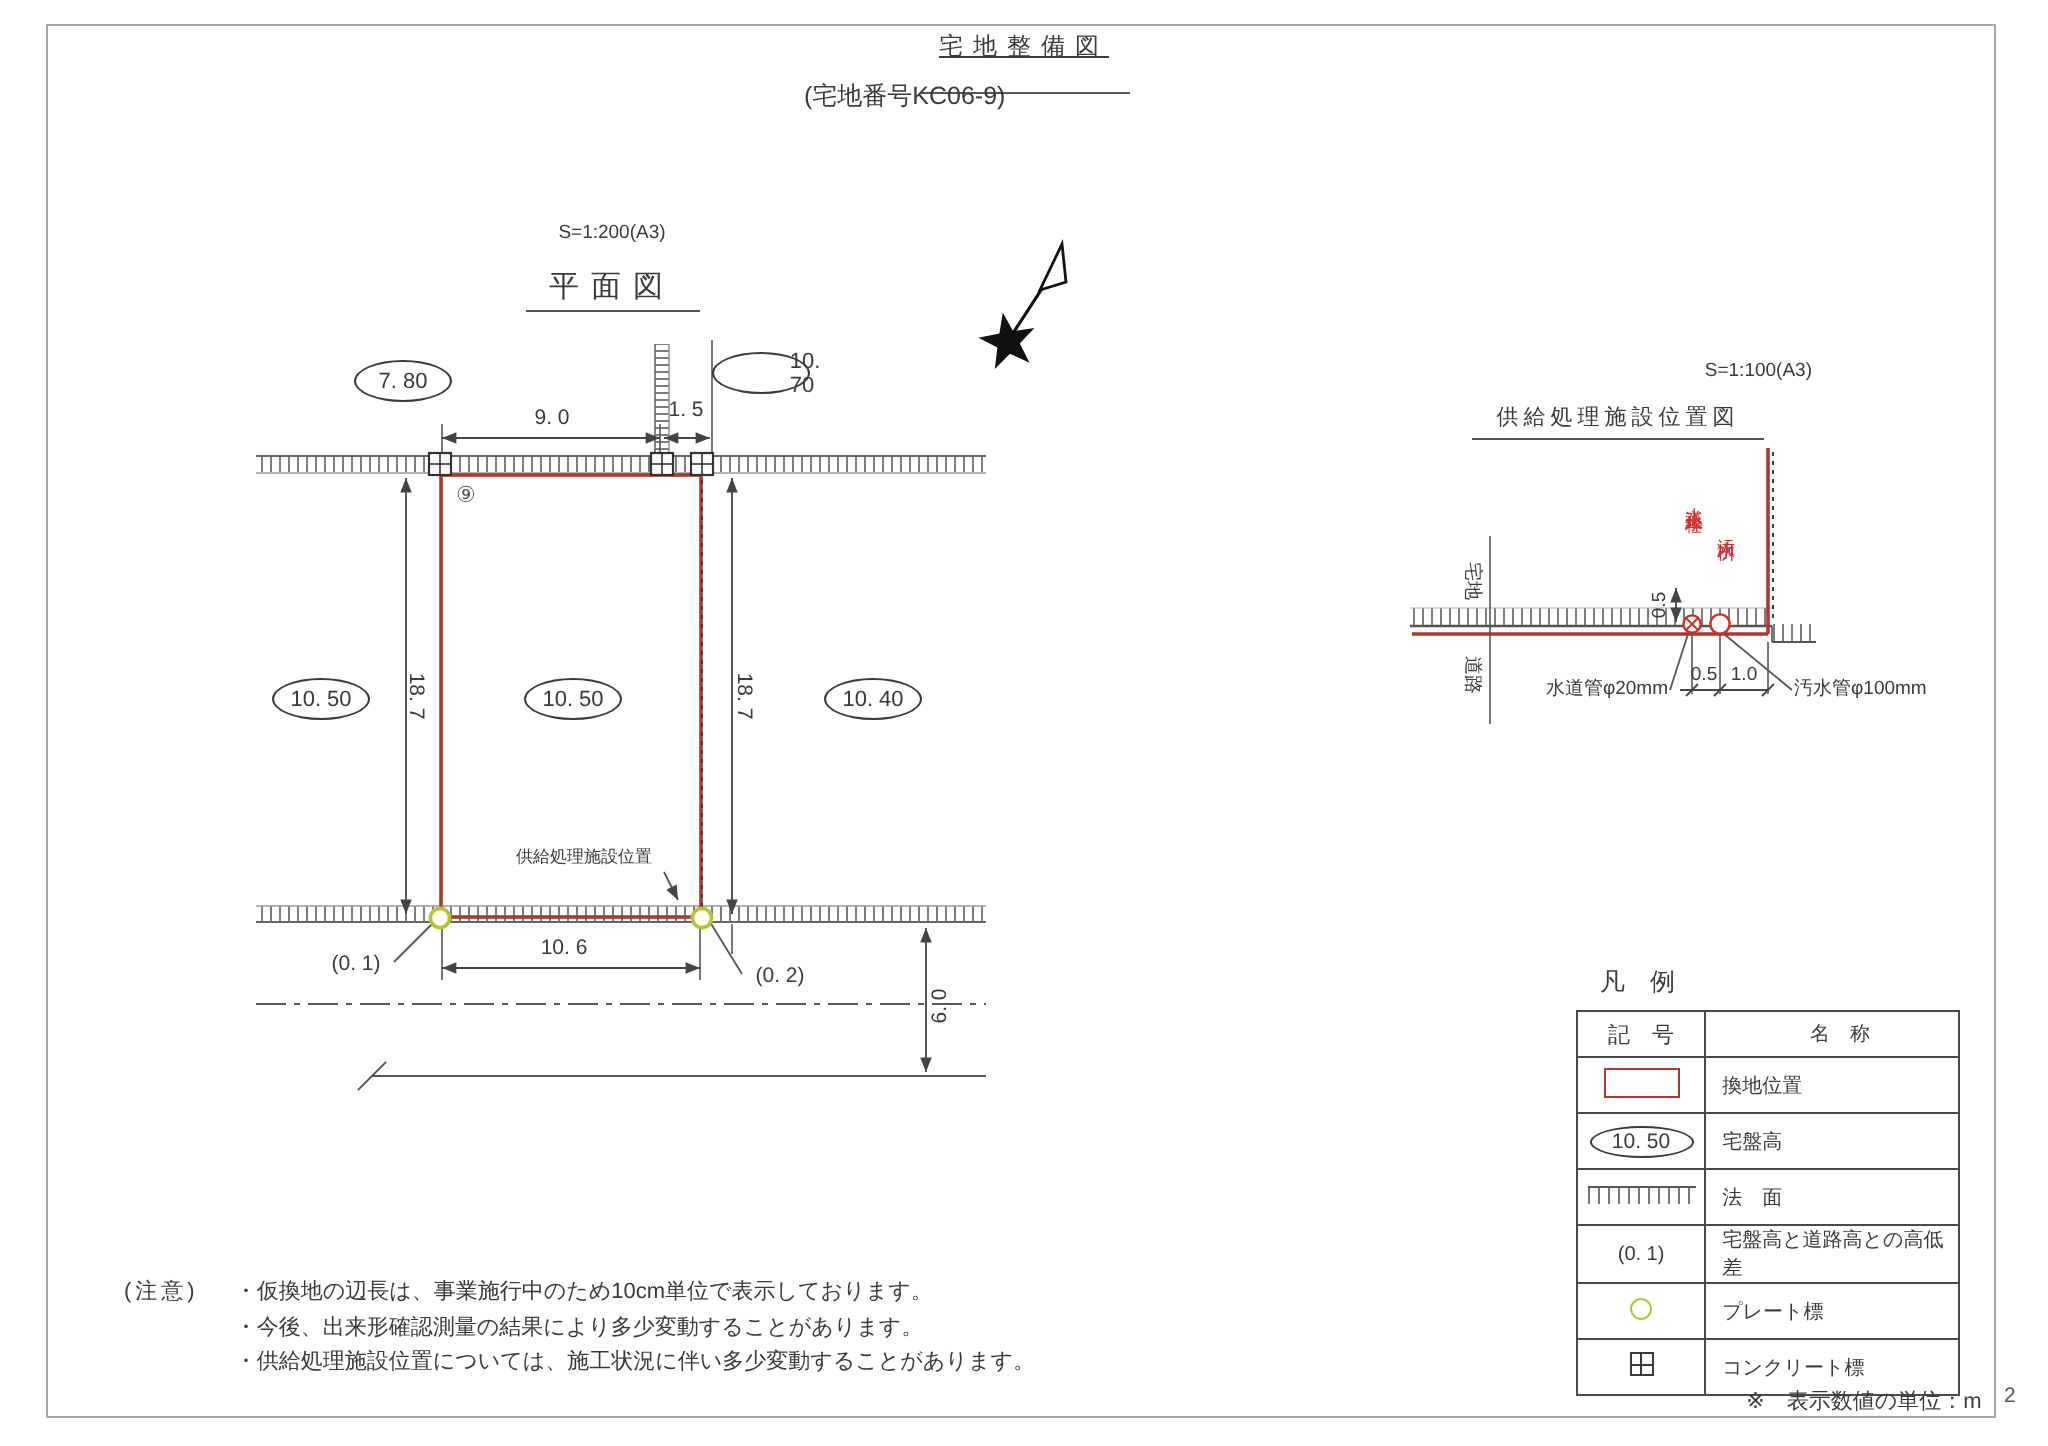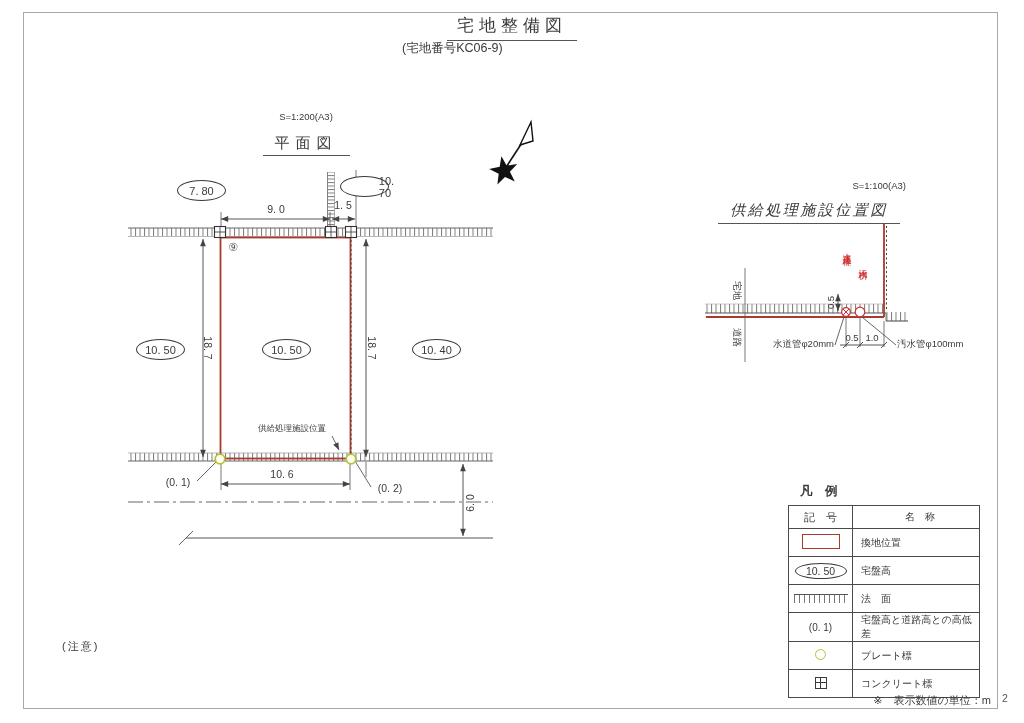--- a/index.html
+++ b/index.html
@@ -4,34 +4,34 @@
 <style>
   html,body{margin:0;padding:0;background:#fff;}
   .sheet{position:relative;width:1024px;height:723px;background:#fff;overflow:hidden;
          font-family:"Liberation Sans","DejaVu Sans",sans-serif;color:#3a3a3a;}
   .abs{position:absolute;}
   .t{position:absolute;font-size:10.5px;color:#3a3a3a;white-space:nowrap;}
   .ctr{text-align:center;}
   .frame{position:absolute;left:23px;top:12px;width:975px;height:697px;
          border:1.5px solid #a8a8a8;box-sizing:border-box;}
   .title-wrap{position:absolute;left:402px;top:14px;width:220px;text-align:center;}
-  .title-main{display:inline-block;font-size:17px;letter-spacing:5px;
-              border-bottom:1.2px solid #555;padding:0 10px 3px 10px;}
+  .title-main{display:inline-block;font-size:12px;letter-spacing:5px;
+              border-bottom:1.2px solid #555;padding:0 10px 14px 10px;text-decoration:underline;}
   .title-sub{position:absolute;left:402px;top:40px;width:220px;text-align:left;font-size:12.5px;}
   .h-wrap{position:absolute;text-align:center;}
   .h-under{display:inline-block;border-bottom:1.1px solid #555;margin-top:48px;}
   .ell{position:absolute;border:1.2px solid #3a3a3a;border-radius:50%;background:#fff;
        font-size:11px;display:flex;align-items:center;justify-content:center;box-sizing:border-box;}
   .rot90{transform:rotate(90deg);transform-origin:center;}
   .rotn90{transform:rotate(-90deg);transform-origin:center;}
   .vtext{position:absolute;writing-mode:vertical-rl;text-orientation:upright;
          font-size:9px;letter-spacing:1px;white-space:nowrap;}
   .red{color:#cf2e2e;}
   .legend{position:absolute;left:788px;top:483px;width:194px;}
-  .legend-title{font-size:12.5px;padding-left:12px;font-weight:bold;}
+  .legend-title{font-size:12.5px;padding-left:12px;}
   .legend table{border-collapse:collapse;width:192px;margin-top:5px;font-size:10.5px;}
   .legend th,.legend td{border:1px solid #4a4a4a;padding:0;}
   .legend th{height:22px;font-weight:normal;font-size:11px;}
   .legend td{height:27px;}
   .legend .sym{width:64px;text-align:center;vertical-align:middle;}
   .legend .nm{width:128px;padding-left:8px;font-size:10px;}
   .sym-rect{display:inline-block;width:36px;height:13px;border:1.3px solid #a93a2c;background:#fff;}
   .sym-ell{display:inline-block;min-width:44px;padding:1px 3px;border:1.2px solid #3a3a3a;
            border-radius:50%;font-size:10.5px;background:#fff;}
   .sym-hatch{display:inline-block;width:54px;height:8px;border-top:1.2px solid #555;
@@ -185,26 +185,26 @@
     <span class="title-main">宅地整備図</span>
   </div>
   <div class="title-sub">(宅地番号KC06-9)</div>
 
   <div class="h-wrap" style="left:250px;top:86px;width:112px;">
     <span class="h-under" style="font-size:15px;letter-spacing:6px;padding:0 12px 2px 12px;">平面図</span>
   </div>
   <div class="t ctr" style="left:250px;top:111px;width:112px;font-size:9.5px;">S=1:200(A3)</div>
 
   <div class="h-wrap" style="left:710px;top:153px;width:198px;">
-    <span class="h-under" style="font-size:15px;letter-spacing:2.5px;padding:0 12px 3px 12px;font-style:italic;">供給処理施設位置図</span>
+    <span class="h-under" style="font-size:11px;letter-spacing:2.5px;padding:0 12px 3px 12px;">供給処理施設位置図</span>
   </div>
   <div class="t" style="left:710px;top:180px;width:196px;text-align:right;font-size:9.5px;">S=1:100(A3)</div>
 
   <div class="ell" style="left:177px;top:180px;width:49px;height:21px;">7. 80</div>
-  <div class="ell" style="left:340px;top:176px;width:49px;height:21px;padding-left:44px;">10. 70</div>
+  <div class="ell" style="left:356px;top:176px;width:49px;height:21px;padding-left:44px;">10. 70</div>
   <div class="ell" style="left:136px;top:339px;width:49px;height:21px;">10. 50</div>
   <div class="ell" style="left:262px;top:339px;width:49px;height:21px;">10. 50</div>
   <div class="ell" style="left:412px;top:339px;width:49px;height:21px;">10. 40</div>
 
   <div class="t ctr" style="left:256px;top:203px;width:40px;">9. 0</div>
   <div class="t ctr" style="left:326px;top:199px;width:34px;">1. 5</div>
   <div class="t ctr rot90" style="left:189px;top:342px;width:38px;">18. 7</div>
   <div class="t ctr rot90" style="left:353px;top:342px;width:38px;">18. 7</div>
   <div class="t ctr" style="left:262px;top:468px;width:40px;">10. 6</div>
   <div class="t ctr rotn90" style="left:453px;top:497px;width:34px;">6. 0</div>
@@ -255,16 +255,21 @@
         <td class="sym"><span class="sym-conc"></span></td>
         <td class="nm">コンクリート標</td>
       </tr>
     </tbody>
       </table>
   </div>
   <div class="unit-note">※　表示数値の単位：m</div>
 
   <div class="notes">
     <div style="letter-spacing:2px;">(注意)</div>
+    <div>
+      <div>・仮換地の辺長は、事業施行中のため10cm単位で表示しております。</div>
+      <div>・今後、出来形確認測量の結果により多少変動することがあります。</div>
+      <div>・供給処理施設位置については、施工状況に伴い多少変動することがあります。</div>
+    </div>
   </div>
 
   <div class="pagenum">2</div>
 </div>
 
 </body></html>

